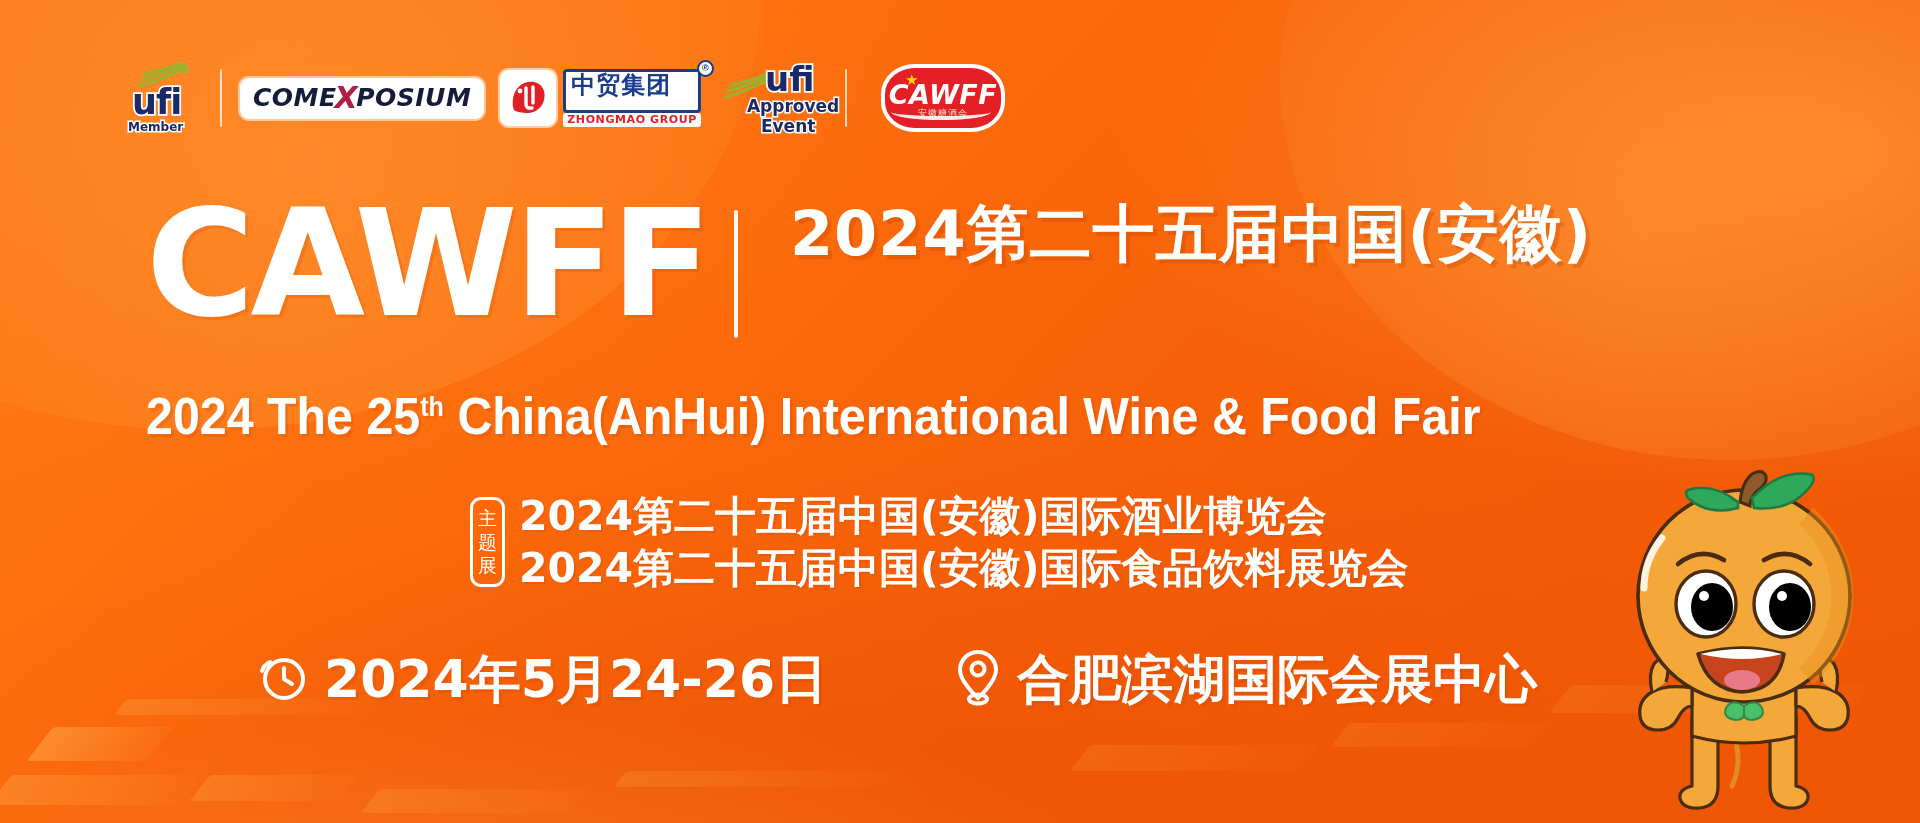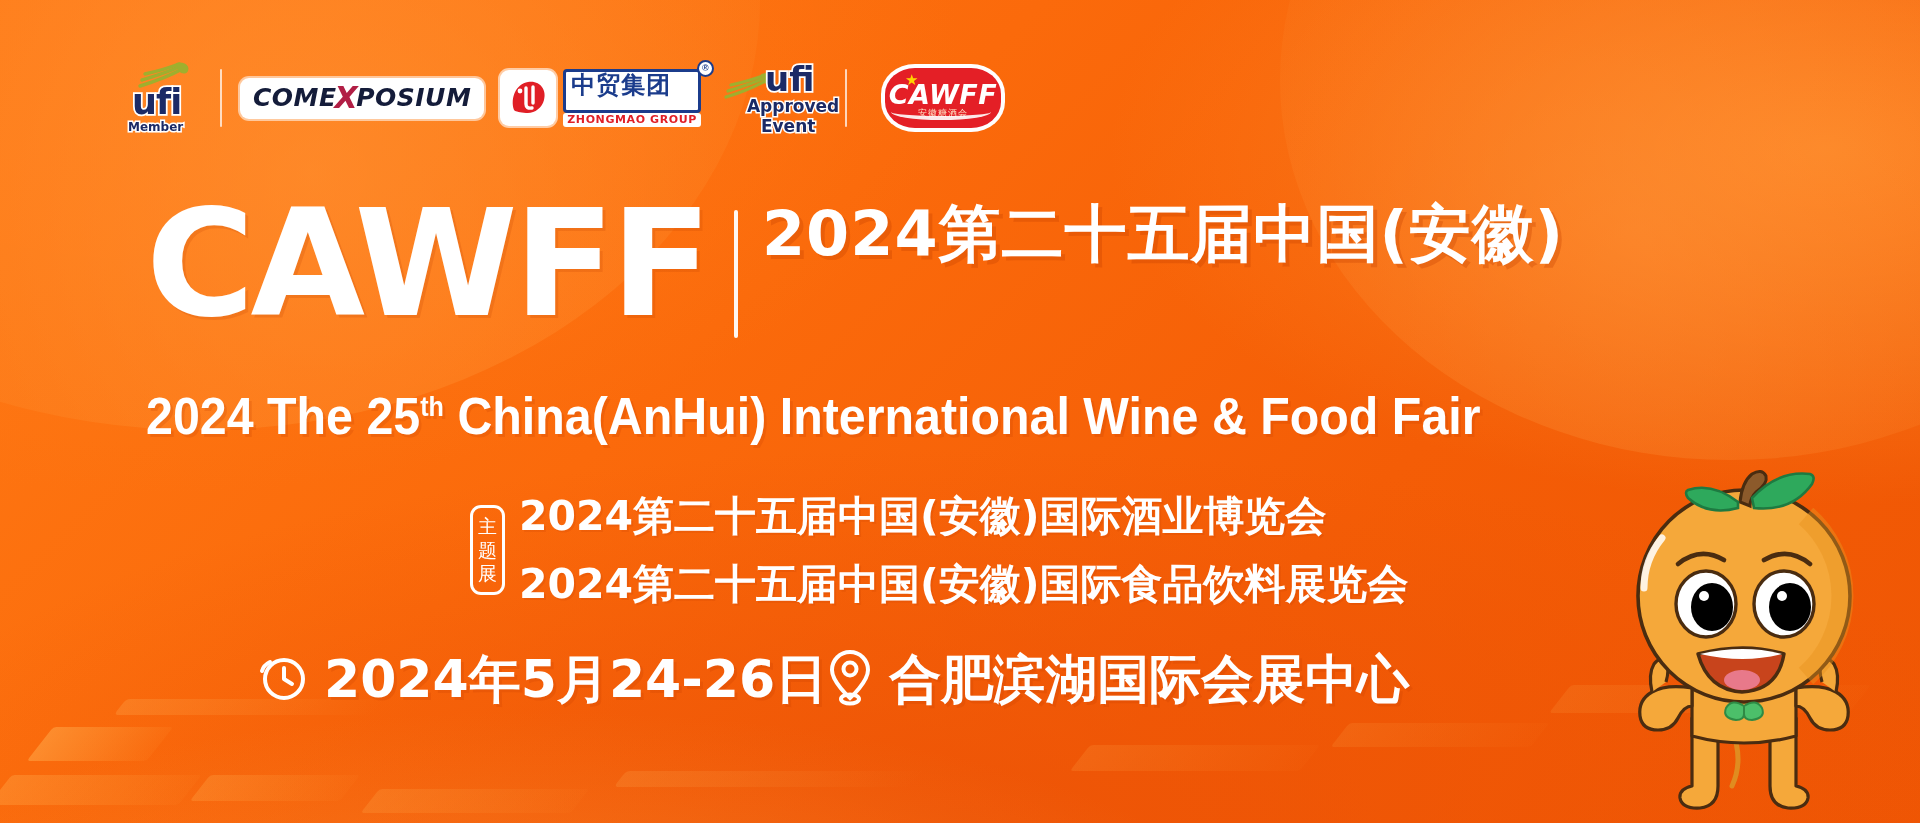--- a/index.html
+++ b/index.html
@@ -180,21 +180,21 @@
   #cawff-wordmark {
     font-family:"DejaVu Sans",sans-serif;
     font-weight:bold; font-size:148px; line-height:.92;
     color:#FFFFFF; letter-spacing:-4px;
     text-shadow:3px 3px 0 rgba(190,60,0,.18);
   }
   #title-sep {
     width:4px; height:128px; background:#fff; opacity:.95;
     margin:14px 24px 0 26px; border-radius:2px;
   }
-  .cn-title-block { padding-top:6px; }
+  .cn-title-block { padding-top:6px;margin-left:28px; }
   .cn-title-line {
     font-family:"DejaVu Sans",sans-serif;
     font-weight:bold; font-size:62px; line-height:1.03;
     color:#FFFFFF; letter-spacing:1px; white-space:nowrap;
     text-shadow:4px 4px 0 rgba(196,62,0,.30);
   }
   .cn-title-line.spread { letter-spacing:12px; }
 
   
   #en-subtitle {
@@ -212,32 +212,32 @@
     position:absolute; left:470px; top:492px;
     display:flex; align-items:center; gap:14px;
   }
   #theme-tag {
     border:3px solid #FFFFFF; border-radius:11px;
     padding:7px 5px 8px;
     display:flex; flex-direction:column; align-items:center; gap:1px;
     font-family:"DejaVu Sans",sans-serif;
     font-weight:normal; font-size:19px; line-height:1.18; color:#FFFFFF;
   }
-  .theme-lines { display:flex; flex-direction:column; gap:20px; }
+  .theme-lines { display:flex; flex-direction:column; gap:4px; }
   .theme-line {
     font-family:"DejaVu Sans",sans-serif;
     font-weight:bold; font-size:41px; line-height:1.18;
     color:#FFFFFF; white-space:nowrap;
     text-shadow:2px 2px 0 rgba(196,62,0,.18);
   }
 
   
   #meta-row {
     position:absolute; left:258px; top:648px;
-    display:flex; align-items:center; 
+    display:flex; align-items:center; gap:128px;
   }
   .meta-item { display:flex; align-items:center; gap:16px; }
   .meta-text {
     font-family:"DejaVu Sans",sans-serif;
     font-weight:bold; font-size:52px; line-height:1;
     color:#FFFFFF; white-space:nowrap;
     text-shadow:3px 3px 0 rgba(196,62,0,.20);
   }
 
   

